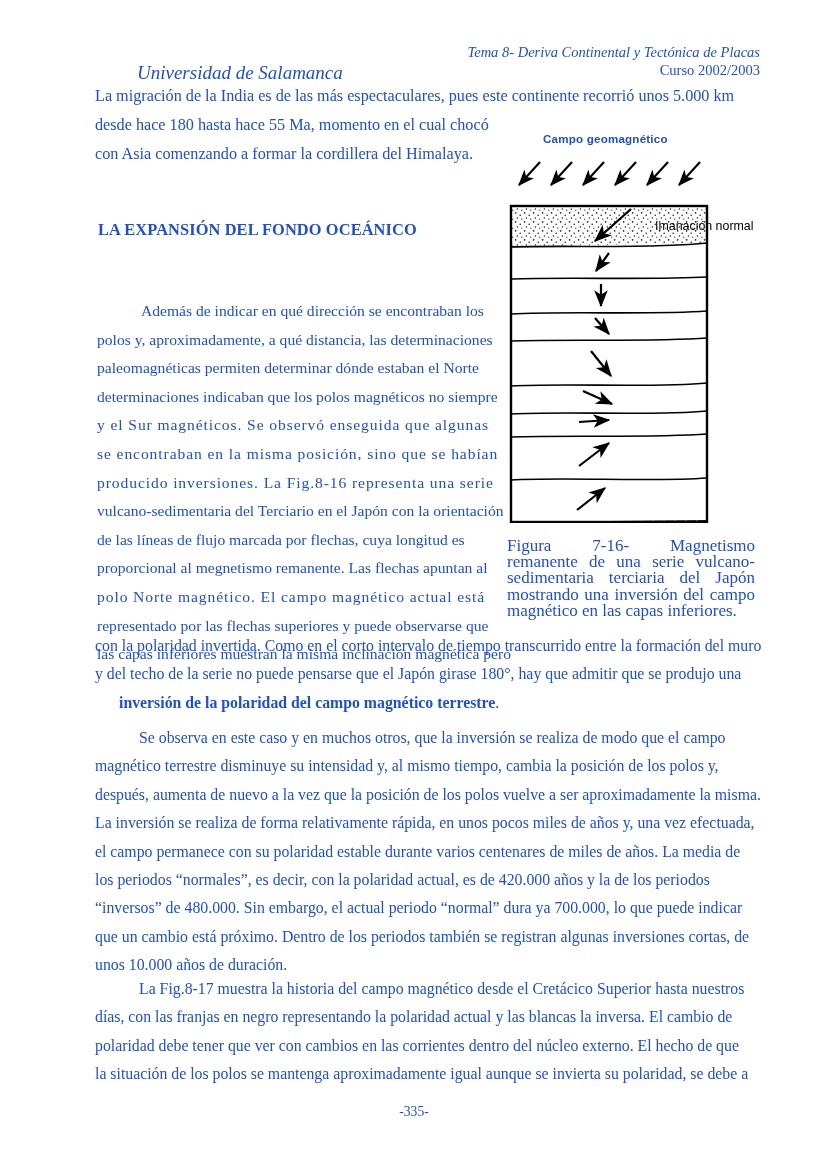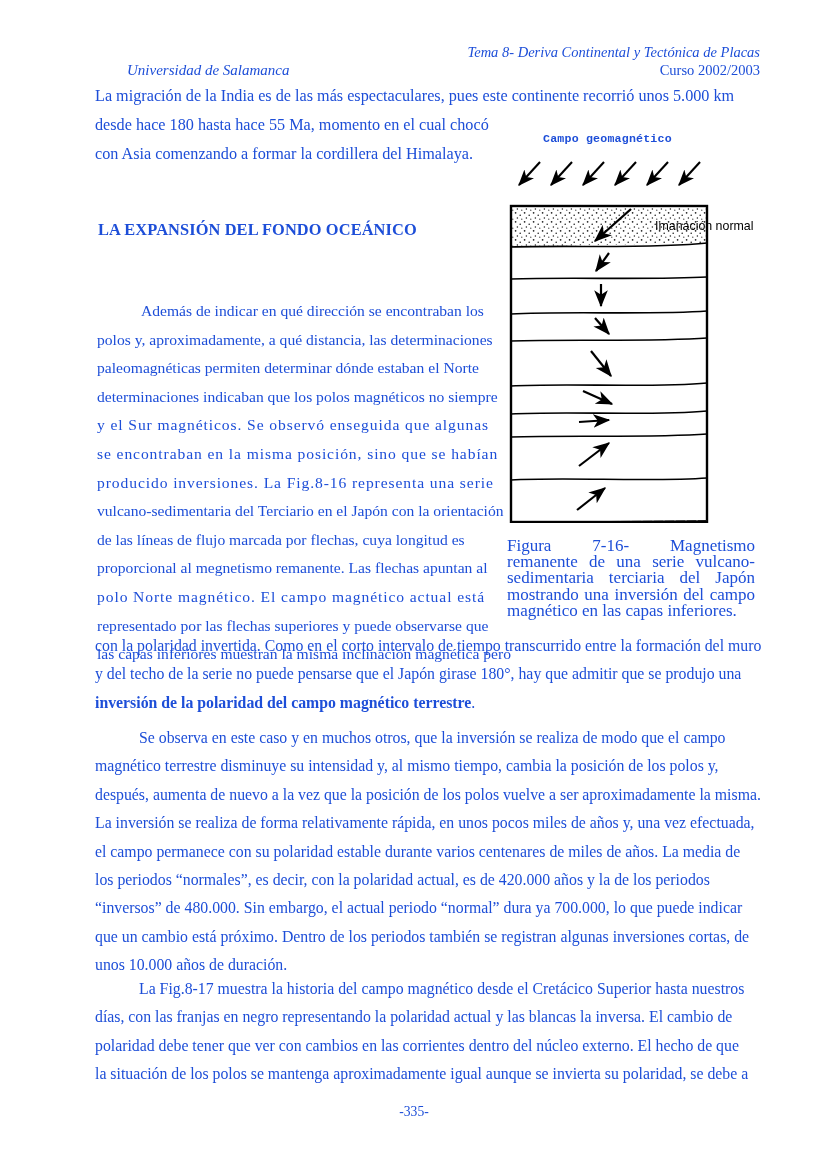--- a/index.html
+++ b/index.html
@@ -38,23 +38,23 @@
   .header-year-line {
     position: absolute;
     top: 18px;
     right: 0;
     font-size: 14.5px;
     white-space: nowrap;
   }
   .header-university {
     position: absolute;
     top: 18px;
-    left: 32px;
+    left: 42px;
     font-style: italic;
-    font-size: 15px;
+    font-size: 19px;
     white-space: nowrap;
   }
 
   
   .intro {
     position: absolute;
     top: 82px;
     left: 95px;
     width: 670px;
     font-size: 16.2px;
@@ -99,21 +99,21 @@
     position: absolute;
     top: 132px;
     left: 505px;
     width: 255px;
     height: 390px;
   }
   .fig-title {
     position: absolute;
     top: 0;
     left: 38px;
-    font-family: Liberation Mono, monospace;
+    font-family: Liberation Sans, sans-serif;
     font-size: 11.6px;
     font-weight: bold;
     letter-spacing: 0.2px;
     white-space: nowrap;
   }
   .fig-svg {
     position: absolute;
     top: 16px;
     left: 0;
   }
@@ -136,20 +136,21 @@
     width: 670px;
     font-size: 15.8px;
     line-height: 28.4px;
   }
   .body-block .l {
     display: block;
     white-space: nowrap;
   }
   .body-block .l b {
     font-weight: bold;
+    margin-left: 24px;
   }
 
   #para-wrap-tail { top: 632px; }
   #para-inversion { top: 724px; }
   #para-fig817   { top: 975px; }
 
   .indent { display: inline-block; width: 44px; }
 
   
   .page-number {

